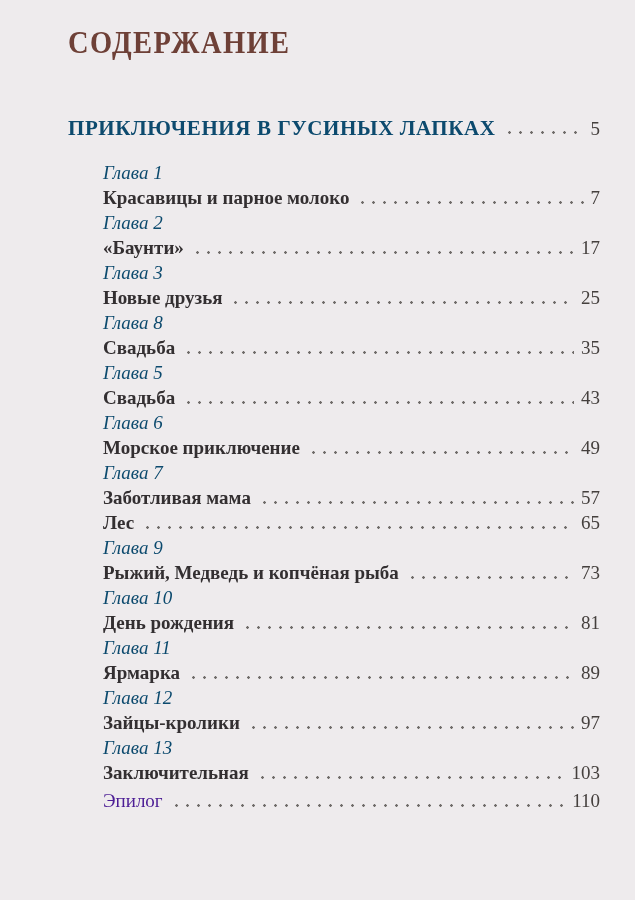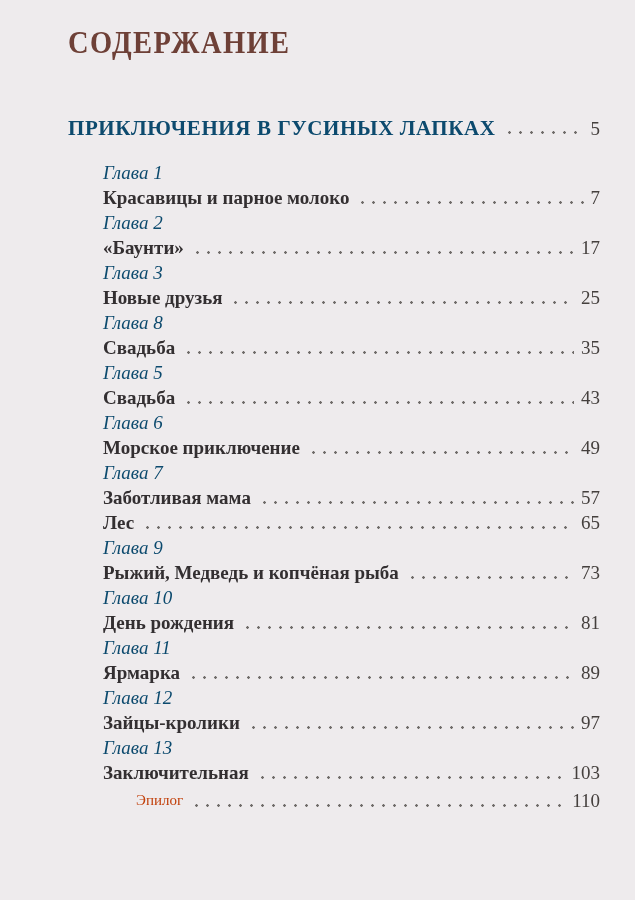--- a/index.html
+++ b/index.html
@@ -63,24 +63,23 @@
     line-height: 25px;
   }
   .chapter-title {
     font-weight: 700;
     font-size: 19px;
     color: #332f31;
     white-space: nowrap;
   }
   .epilogue-label {
     font-weight: 400;
-    font-size: 15px;
-    color: #c2410c;
-    white-space: nowrap;
-    margin-left: 33px;
+    font-size: 19px;
+    color: #4c1d95;
+    white-space: nowrap;
   }
   .leader {
     flex: 1;
     height: 7px;
     align-self: flex-end;
     margin: 0 7px 4px 8px;
     background-image: radial-gradient(circle, #6f6b69 1.15px, rgba(0,0,0,0) 1.5px);
     background-size: 11px 7px;
     background-repeat: repeat-x;
     background-position: left bottom;

